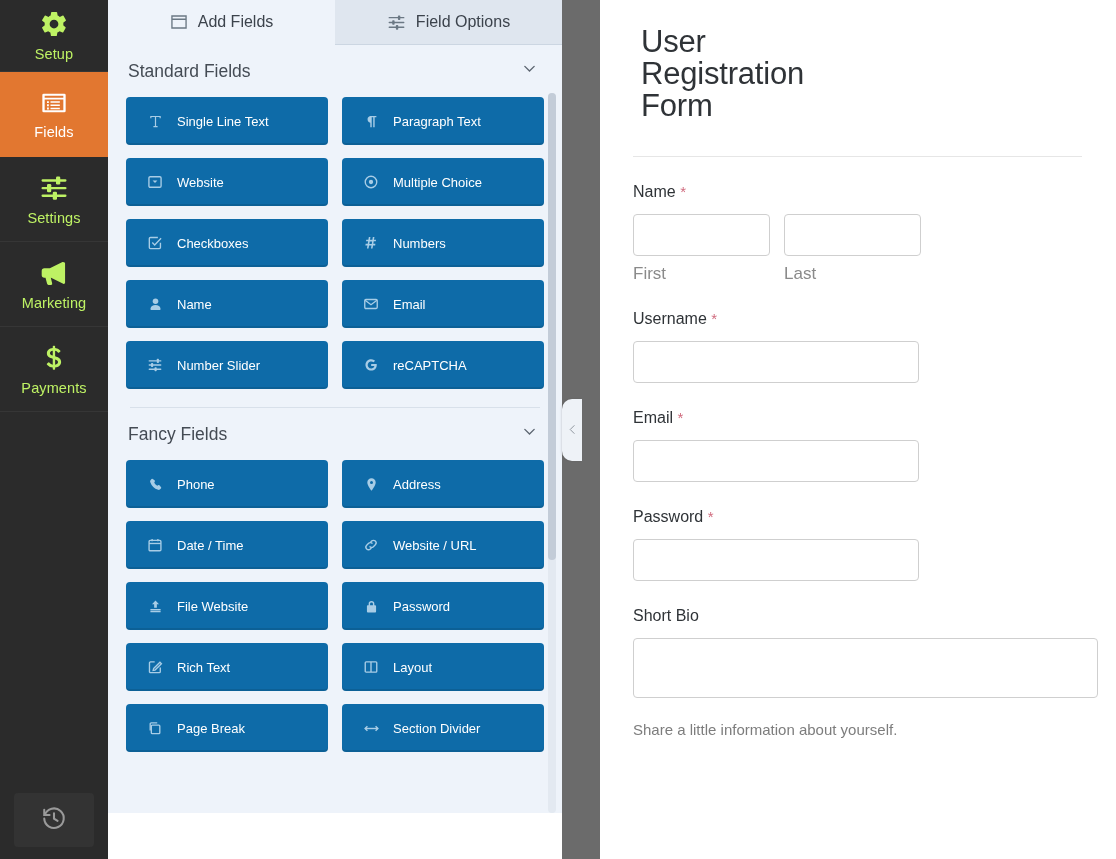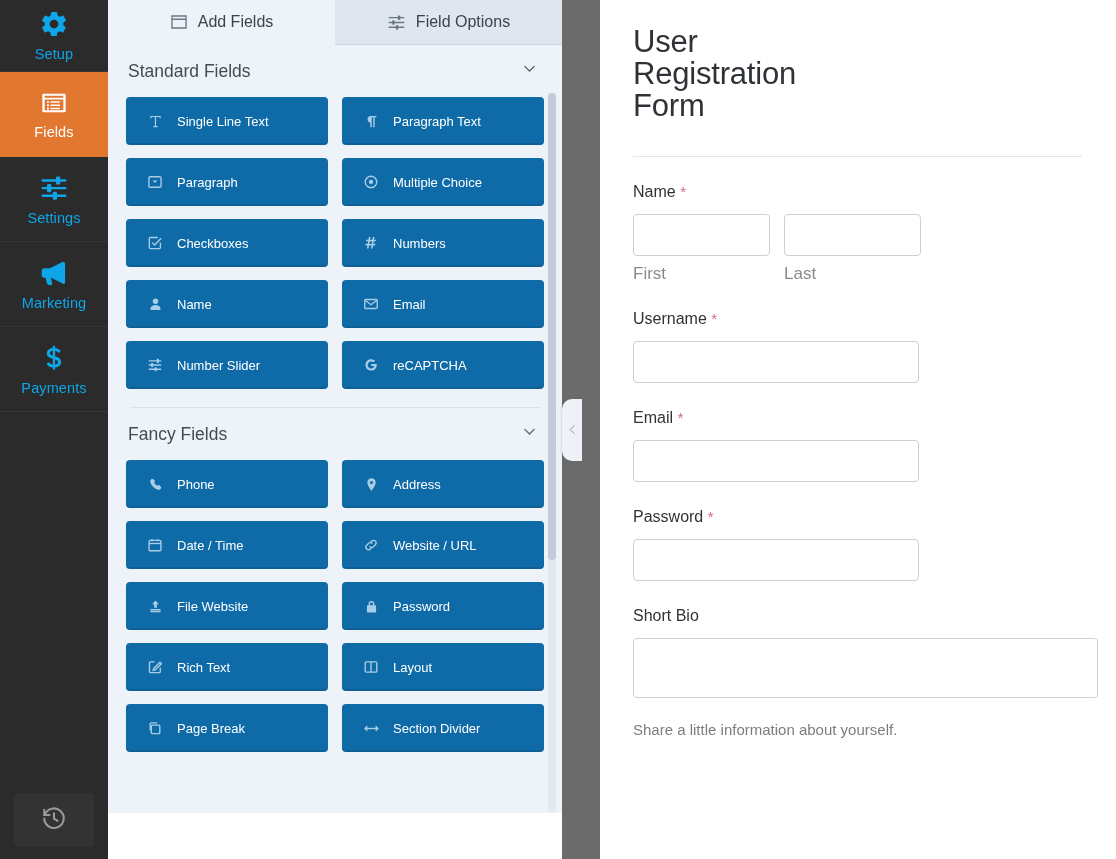--- a/index.html
+++ b/index.html
@@ -16,21 +16,21 @@
     width: 108px; height: 859px;
     background: #2b2b2b;
     display: flex; flex-direction: column;
     position: relative; flex: none;
   }
   .sb-item {
     height: 85px; width: 108px;
     display: flex; flex-direction: column;
     align-items: center; justify-content: center;
     gap: 7px;
-    color: #0ea5e9; cursor: pointer;
+    color: #bef264; cursor: pointer;
     border-bottom: 1px solid #363636;
   }
   .sb-item .sb-label { font-size: 14.5px; letter-spacing: .1px; }
   .sb-item svg { display: block; }
   .sb-item svg path, .sb-item svg rect, .sb-item svg circle, .sb-item svg line {
     fill: currentColor;
   }
   .sb-item.active { background: #e27730; color: #ffffff; border-bottom-color: #e27730; }
   .sb-item.first { height: 72px; }
   .sb-spacer { flex: 1; }
@@ -116,20 +116,21 @@
   
   .preview {
     flex: 1; height: 859px; background: #ffffff;
     padding: 26px 34px 0 33px; overflow: hidden;
   }
   .form-title {
     font-size: 31px; line-height: 1.03; font-weight: 400;
     color: #2f3337; letter-spacing: -.2px;
     max-width: 200px;
     word-spacing: 1000px;   
+    margin-left: 8px;
   }
   .title-rule { height:1px; background:#e6e6e6; margin: 34px 0 0 0; }
 
   .fld { padding-top: 26px; }
   .fld-label {
     font-size: 16px; color: #2f3337; margin-bottom: 13px; font-weight: 400;
   }
   .req { color: #d06b7e; font-size: 15px; }
   .inp {
     border: 1px solid #cfcfcf; border-radius: 4px; background: #fff;
@@ -270,21 +271,21 @@
           <span>Paragraph Text</span>
         </div>
 
         <div class="field-btn">
           <span class="fi stroke">
               <svg width="16" height="16" viewBox="0 0 20 20">
                 <rect x="2.4" y="3.4" width="15.2" height="13.2" rx="1.6"></rect>
                 <path d="m7 8.2 3 3.2 3-3.2z" style="fill:currentColor;stroke:none"></path>
               </svg>
             </span>
-          <span>Paragraph</span>
+          <span>Website</span>
         </div>
         <div class="field-btn">
           <span class="fi stroke">
               <svg width="16" height="16" viewBox="0 0 20 20">
                 <circle cx="10" cy="10" r="7.2"></circle>
                 <circle cx="10" cy="10" r="2.7" style="fill:currentColor;stroke:none"></circle>
               </svg>
             </span>
           <span>Multiple Choice</span>
         </div>

